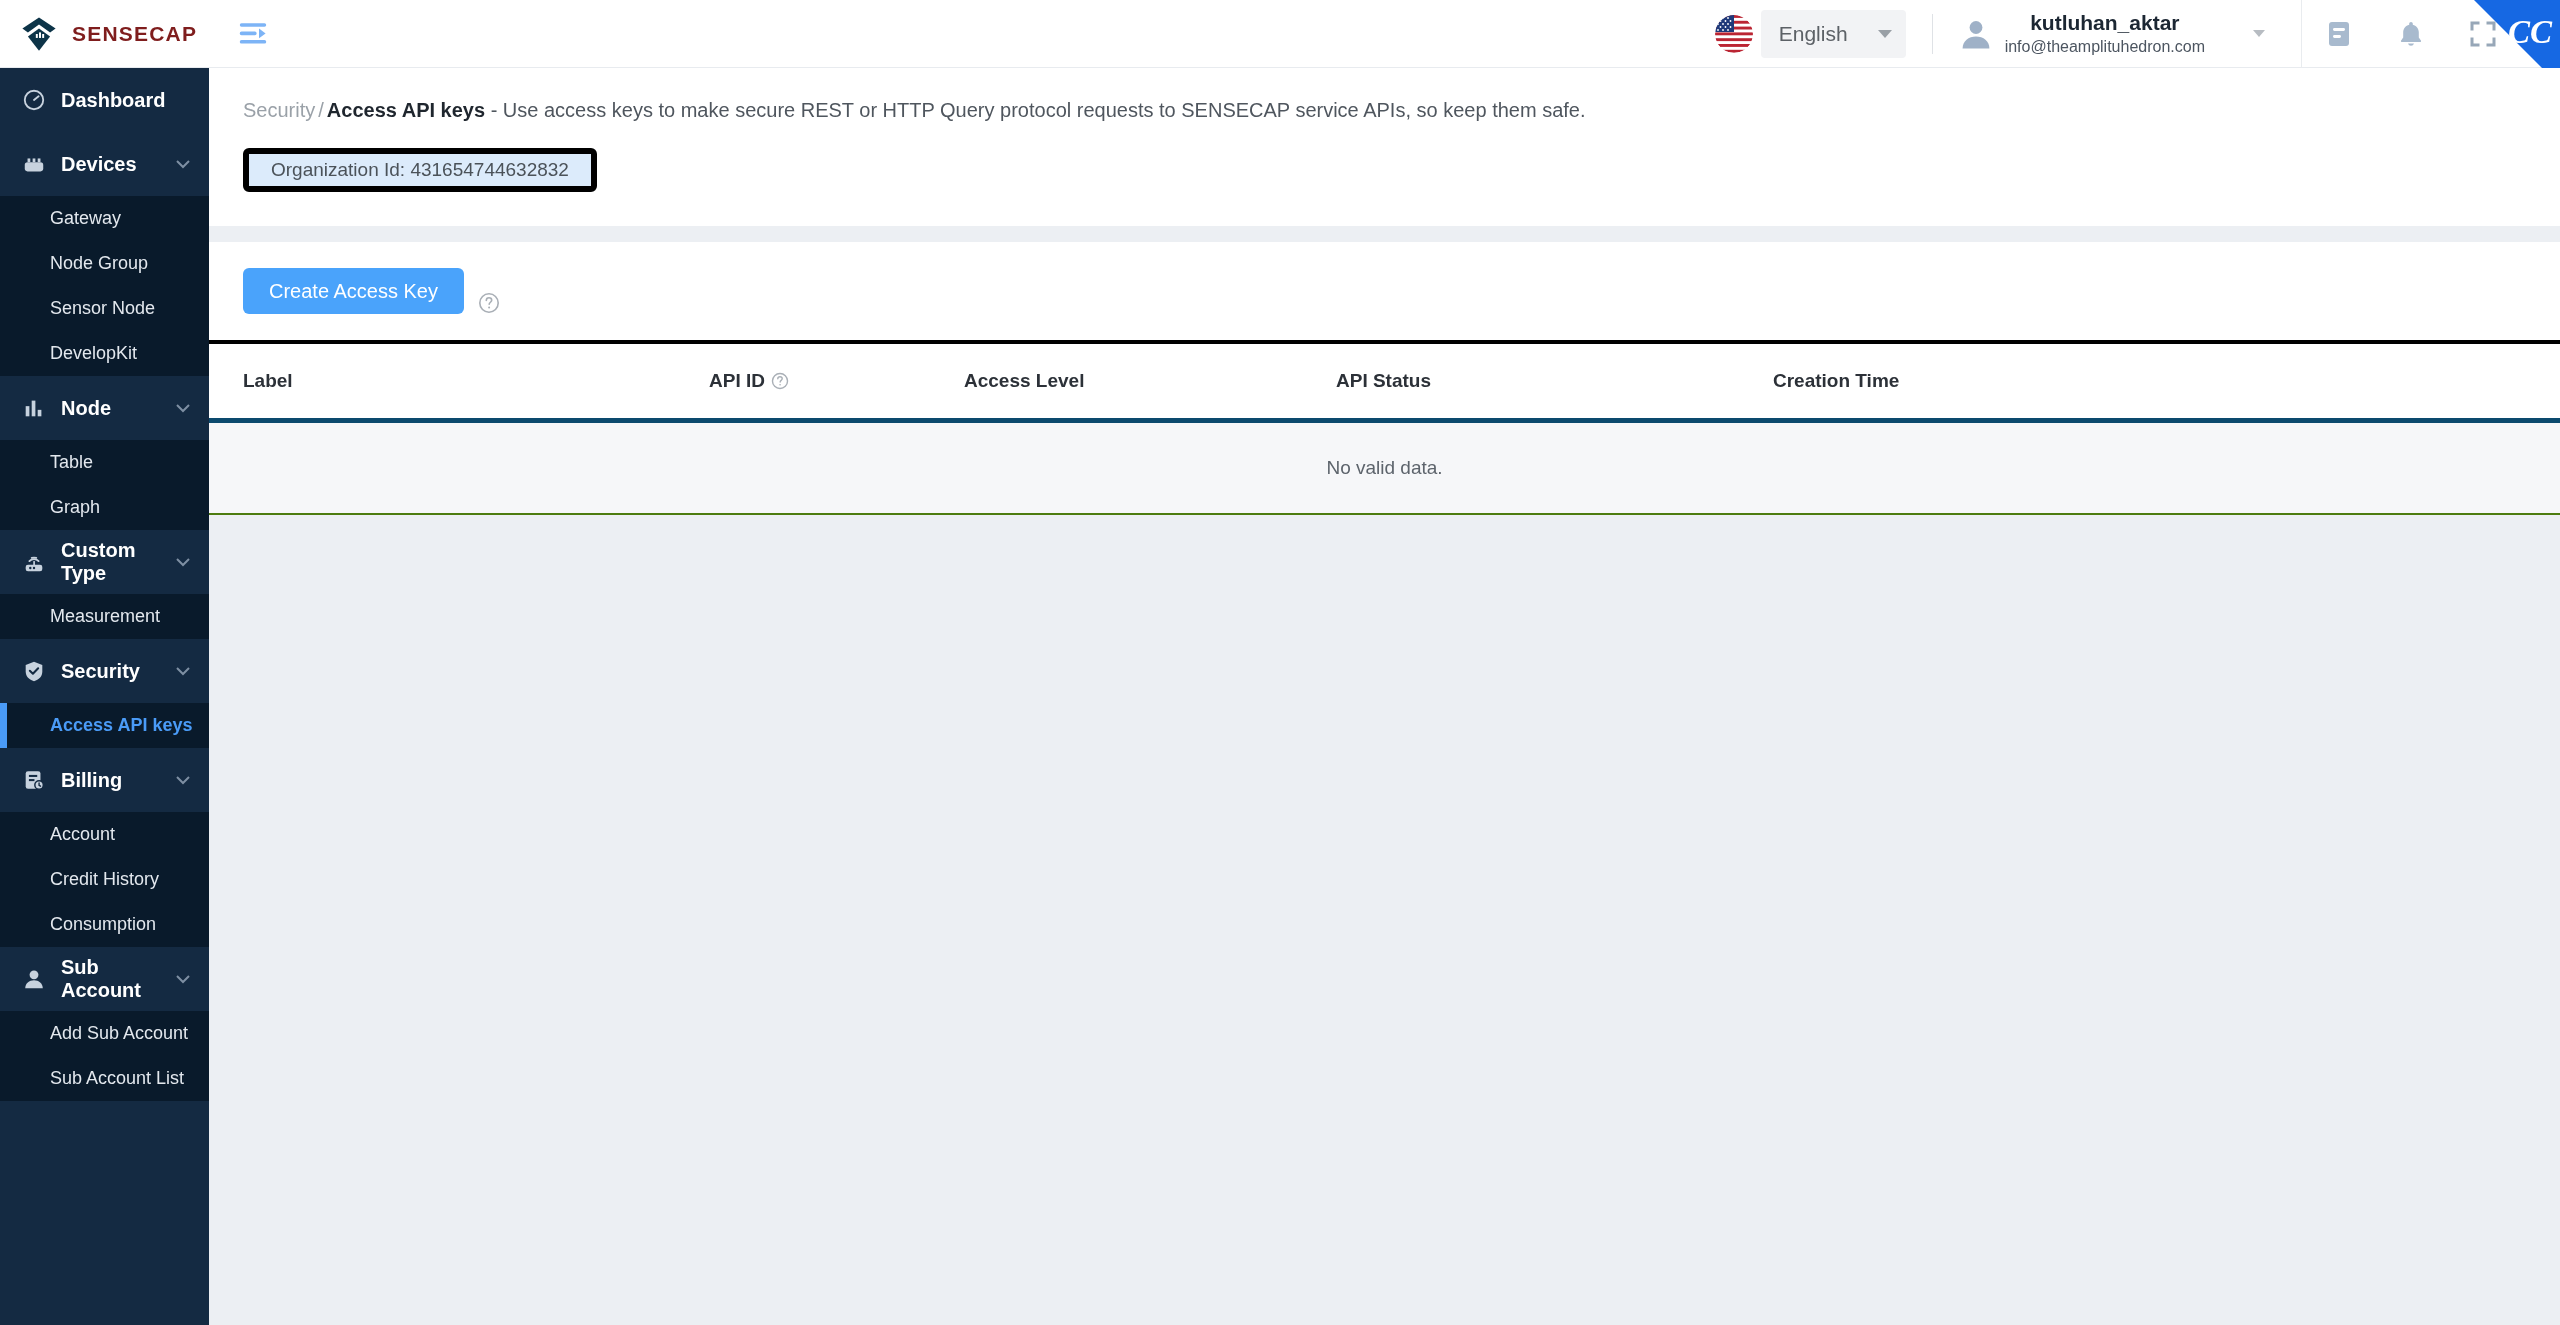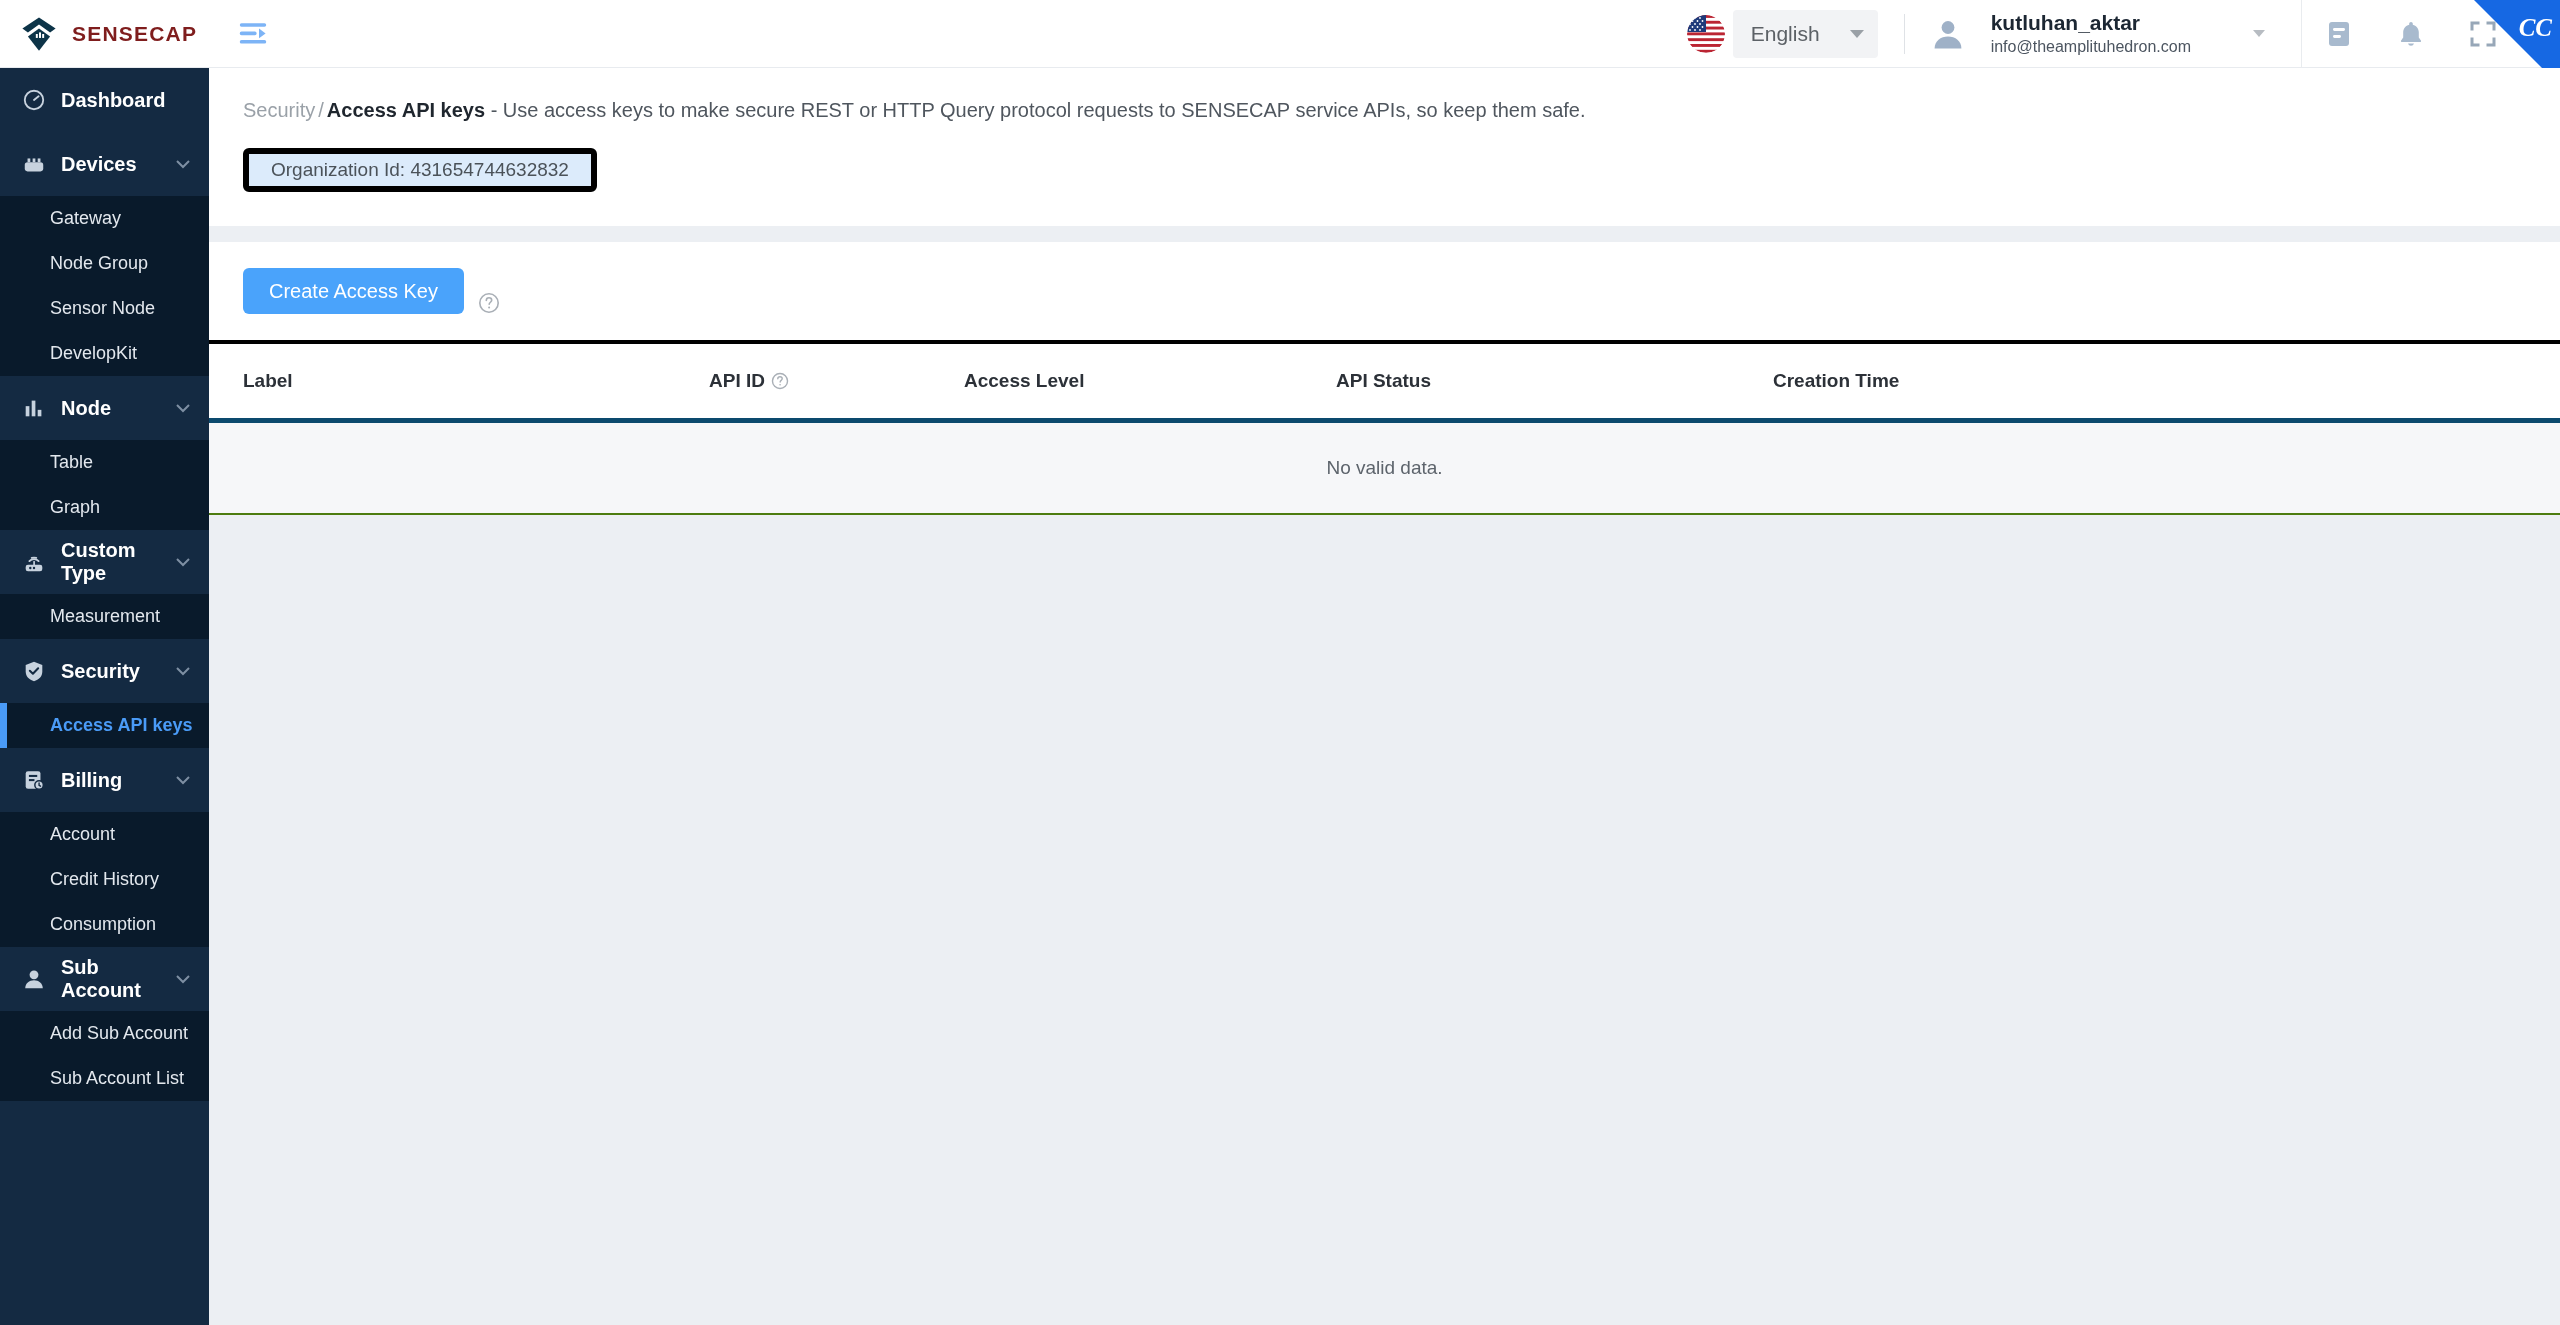--- a/index.html
+++ b/index.html
@@ -31,36 +31,36 @@
   .header-right { display: flex; align-items: center; height: 68px; padding-right: 0; }
   .flag { width: 38px; height: 38px; border-radius: 50%; overflow: hidden; flex: 0 0 38px; margin-right: 8px; position: relative; }
   .lang-select {
     background: #f2f3f5; border-radius: 4px; height: 48px;
     display: flex; align-items: center; padding: 0 14px 0 18px; gap: 30px; cursor: pointer;
   }
   .lang-label { font-size: 21px; color: #5c6166; }
   .caret { width: 0; height: 0; border-left: 7px solid transparent; border-right: 7px solid transparent; border-top: 8px solid #9aa0a6; }
   .vdiv { width: 1px; height: 40px; background: #dfe2e6; margin: 0 26px; }
 
-  .user-box { display: flex; align-items: center; gap: 26px; cursor: pointer; padding-right: 10px; }
+  .user-box { display: flex; align-items: center; gap: 12px; cursor: pointer; padding-right: 10px; text-align: center; }
   .user-ico { width: 34px; height: 34px; flex: 0 0 34px; }
   .user-meta { display: flex; flex-direction: column; justify-content: center; gap: 4px; }
   .user-name { font-size: 21px; font-weight: bold; color: #1c2733; line-height: 1.1; }
   .user-mail { font-size: 16px; color: #4c5560; line-height: 1.1; }
   .user-caret { width: 0; height: 0; border-left: 6px solid transparent; border-right: 6px solid transparent; border-top: 7px solid #b7bcc2; margin-left: 36px; }
 
   .vdiv2 { width: 1px; height: 68px; background: #e9ecef; margin: 0 22px 0 26px; }
   .hicons { display: flex; align-items: center; gap: 42px; padding-right: 62px; }
   .hicon { width: 30px; height: 30px; cursor: pointer; }
 
   .corner-ribbon {
     position: absolute; top: 0; right: 0; width: 86px; height: 68px; overflow: hidden; pointer-events: none;
   }
   .corner-ribbon .tri { position: absolute; top: 0; right: 0; width: 0; height: 0; border-top: 86px solid #1668e3; border-left: 86px solid transparent; }
-  .corner-ribbon .cc { position: absolute; top: 14px; right: 8px; color: #fff; font-size: 25px; font-weight: bold; font-style: italic; font-family: "Liberation Serif", serif; }
+  .corner-ribbon .cc { position: absolute; top: 14px; right: 8px; color: #fff; font-size: 33px; font-weight: bold; font-style: italic; font-family: "Liberation Serif", serif; }
 
   
   .body { display: flex; flex: 1 1 auto; min-height: 0; }
 
   
   .sidebar { width: 209px; min-width: 209px; background: #7dd3fc; overflow: hidden; }
   .nav-group-head {
     height: 64px; display: flex; align-items: center; padding-left: 21px; gap: 14px;
     color: #ffffff; font-size: 20px; font-weight: bold; cursor: pointer; background: #142a42;
     position: relative;

